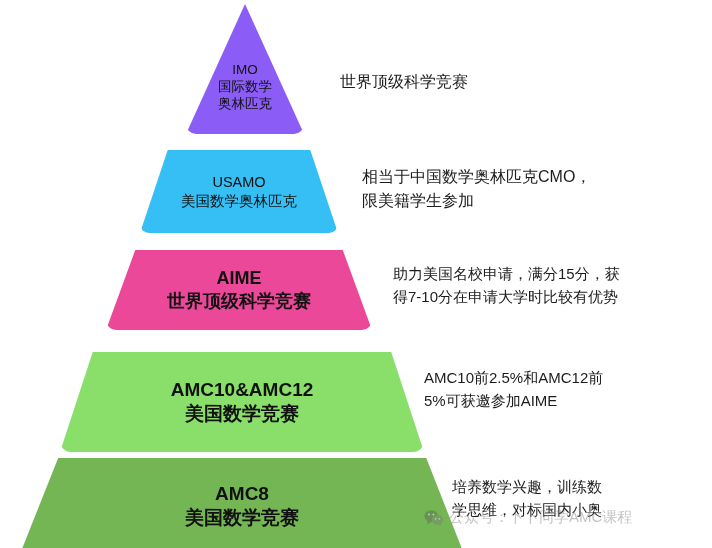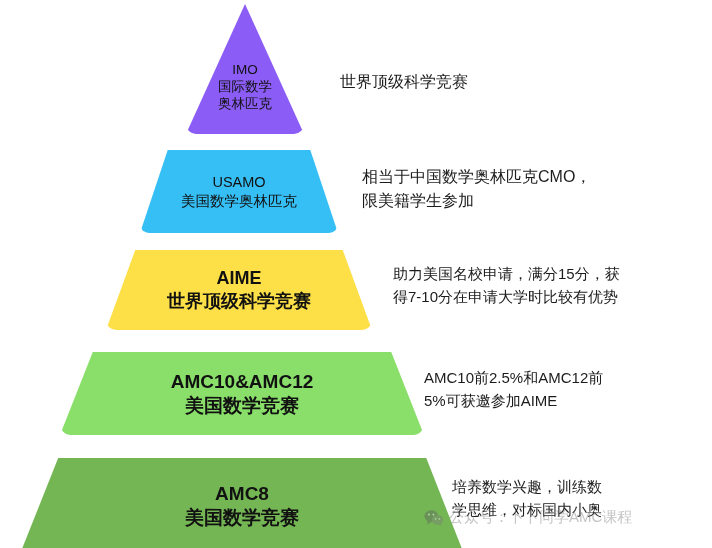--- a/index.html
+++ b/index.html
@@ -58,30 +58,30 @@
     background: #35bff5;
     clip-path: polygon(14% 0%, 86% 0%, 100% 100%, 0% 100%);
     border-radius: 9px;
   }
   #tier-usamo .line { font-size: 14.5px; }
 
   
   #tier-aime {
     left: 106px; top: 250px;
     width: 266px; height: 80px;
-    background: #fde047;
+    background: #ec4899;
     clip-path: polygon(11% 0%, 89% 0%, 100% 100%, 0% 100%);
     border-radius: 10px;
   }
   #tier-aime .line { font-size: 18px; font-weight: 700; }
 
   
   #tier-amc1012 {
     left: 60px; top: 352px;
-    width: 364px; height: 83px;
+    width: 364px; height: 100px;
     background: #89df6a;
     clip-path: polygon(9% 0%, 91% 0%, 100% 100%, 0% 100%);
     border-radius: 11px;
   }
   #tier-amc1012 .line { font-size: 19px; font-weight: 700; }
 
   
   #tier-amc8 {
     left: 20px; top: 458px;
     width: 444px; height: 96px;

